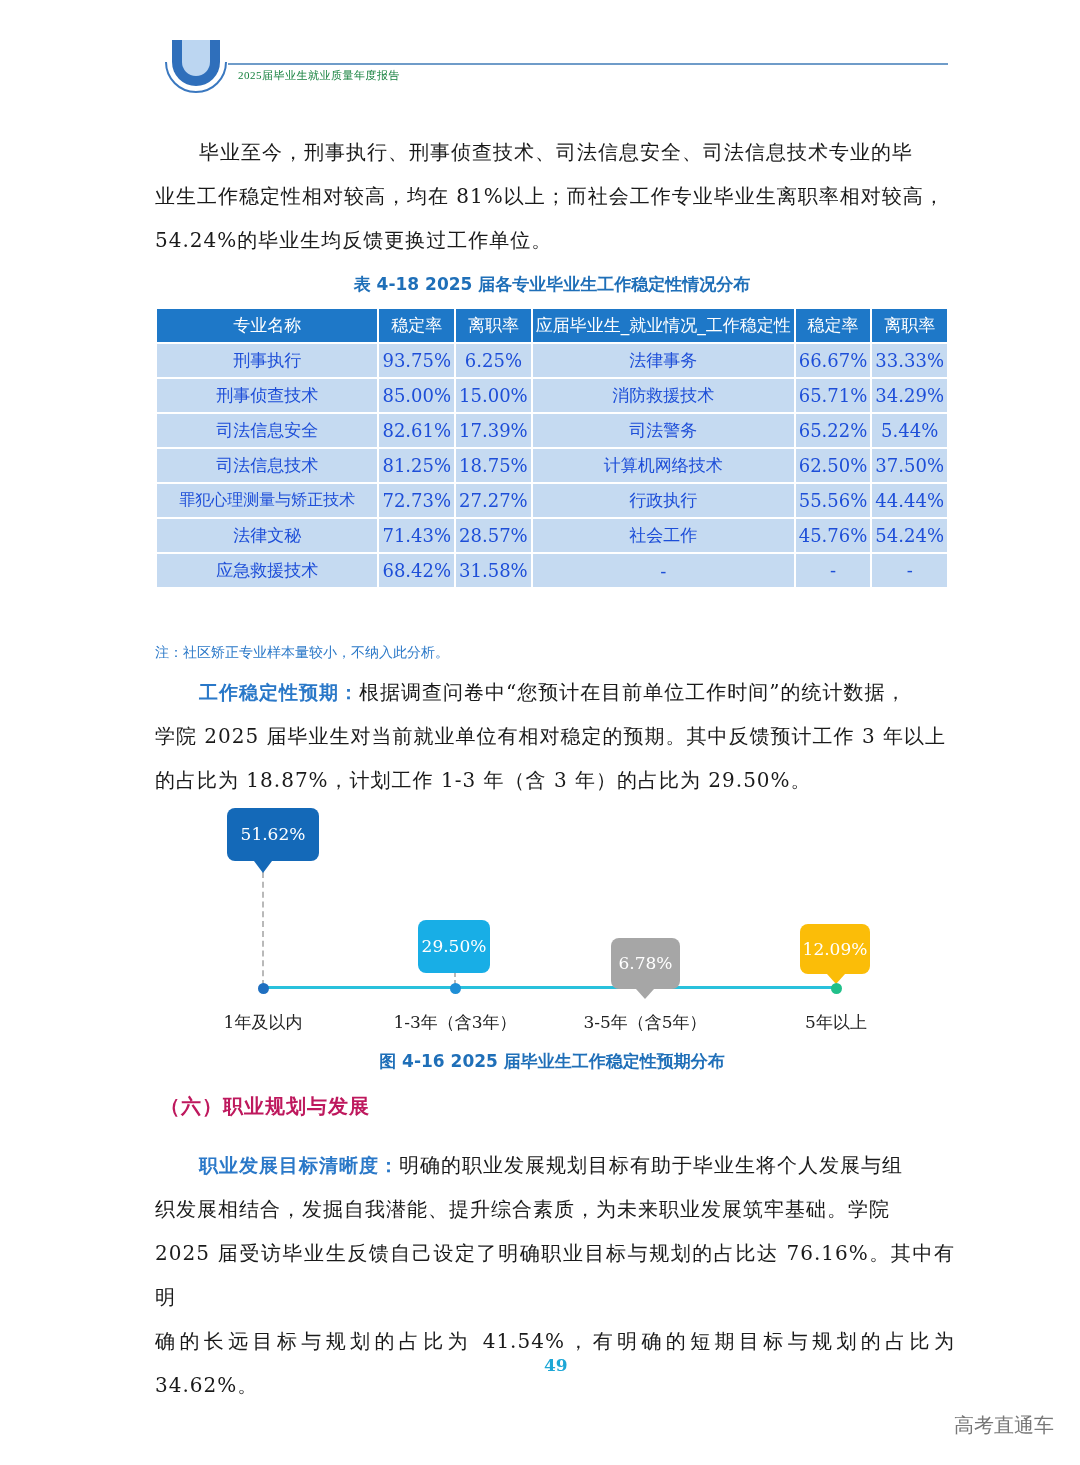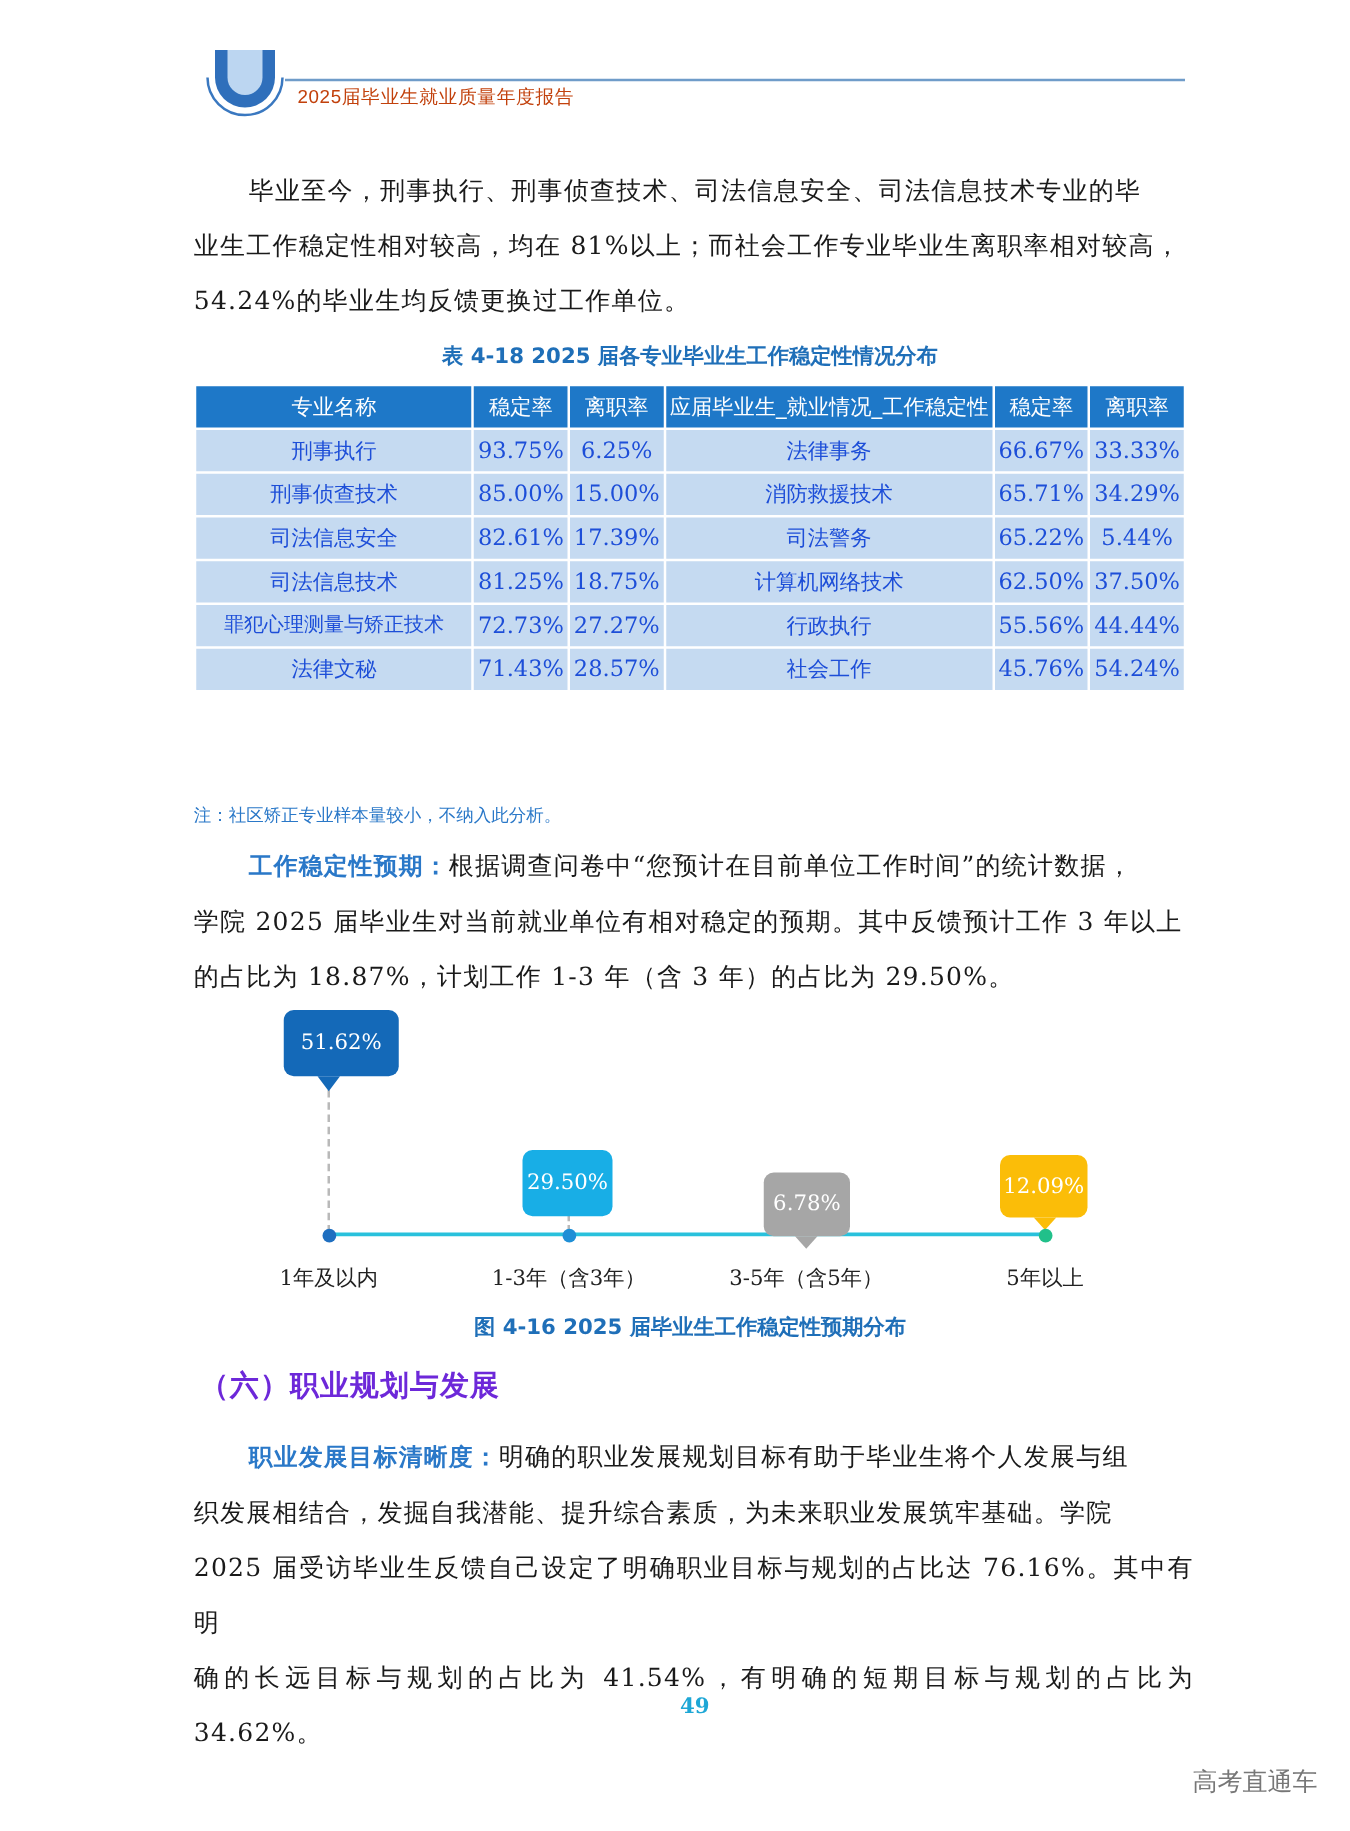--- a/index.html
+++ b/index.html
@@ -3,22 +3,22 @@
 <meta charset="utf-8">
 <style>
   html, body { margin:0; padding:0; background:#ffffff; }
   body { width:1080px; height:1465px; position:relative; overflow:hidden;
          font-family:"DejaVu Serif","Liberation Serif",serif; color:#1a1a1a; }
   .abs { position:absolute; }
 
   
   .hdr-logo { left:160px; top:40px; width:72px; height:60px; overflow:hidden; }
   .hdr-line { left:228px; top:63px; width:720px; height:2px; background:#6f9cc9; }
-  .hdr-title { left:238px; top:68px; font-family:Liberation Sans, sans-serif;
-               font-size:15px; color:#c2410c; letter-spacing:0.5px; }
+  .hdr-title { left:238px; top:68px; font-family:Liberation Serif, serif;
+               font-size:11px; color:#15803d; letter-spacing:0.5px; }
 
   .para { left:155px; width:800px; font-size:20px; line-height:44px; letter-spacing:1px; text-align:justify; }
   .para p { margin:0; }
   .indent { text-indent:44px; }
   .hl { color:#2a78c8; font-family:"DejaVu Sans","Liberation Sans",sans-serif; font-weight:bold; font-size:19px; }
 
   .caption { font-family:"DejaVu Sans","Liberation Sans",sans-serif; font-weight:bold; color:#1f6fb8;
              font-size:17px; text-align:center; }
 
   table.t { position:absolute; left:155px; top:307px; width:794px; border-collapse:separate; border-spacing:2px;
@@ -32,21 +32,21 @@
 
   
   .axis { left:263px; top:986px; width:573px; height:3px; background:#29c1dc; }
   .dot { width:11px; height:11px; border-radius:50%; margin-left:-5px; margin-top:-5px; }
   .dash { width:0; border-left:2px dashed #b9b9b9; margin-left:-1px; }
   .bubble { border-radius:8px; color:#ffffff; font-size:17px; text-align:center; }
   .ptr { width:0; height:0; border-left:9px solid transparent; border-right:9px solid transparent; }
   .xlab { font-size:17px; color:#222; white-space:nowrap; transform:translateX(-50%); }
 
   .sec-title { left:160px; top:1093px; font-family:"DejaVu Sans","Liberation Sans",sans-serif; font-weight:bold;
-               color:#6d28d9; font-size:23px; letter-spacing:1px; }
+               color:#be185d; font-size:20px; letter-spacing:1px; }
   .pagenum { left:544px; top:1355px; font-weight:bold; color:#1ea7d6; font-size:17px; }
   .watermark { left:942px; top:1412px; font-family:"DejaVu Sans","Liberation Sans",sans-serif; color:#777; font-size:20px;margin-left:12px; }
 </style>
 </head>
 <body>
 
 <div class="abs hdr-logo">
   <svg width="72" height="60" viewBox="0 0 72 60">
     <path d="M6 22 A30 30 0 0 0 66 22" fill="none" stroke="#3a78c0" stroke-width="2"></path>
     <path d="M12 22 A24 24 0 0 0 60 22 L60 0 L12 0 Z" fill="#2f6fbb"></path>
@@ -117,20 +117,28 @@
       <td>44.44%</td>
     </tr>
     <tr>
       <td class="n">法律文秘</td>
       <td>71.43%</td>
       <td>28.57%</td>
       <td class="n">社会工作</td>
       <td>45.76%</td>
       <td>54.24%</td>
     </tr>
+    <tr>
+      <td class="n">应急救援技术</td>
+      <td>68.42%</td>
+      <td>31.58%</td>
+      <td class="n">-</td>
+      <td>-</td>
+      <td>-</td>
+    </tr>
   </tbody>
 </table>
 
 <div class="abs note">注：社区矫正专业样本量较小，不纳入此分析。</div>
 
 <div class="abs para" style="top:670px;">
   <p class="indent"><span class="hl">工作稳定性预期：</span><span>根据调查问卷中“您预计在目前单位工作时间”的统计数据，</span></p>
   <p>学院 2025 届毕业生对当前就业单位有相对稳定的预期。其中反馈预计工作 3 年以上</p>
   <p>的占比为 18.87%，计划工作 1-3 年（含 3 年）的占比为 29.50%。</p>
 </div>

